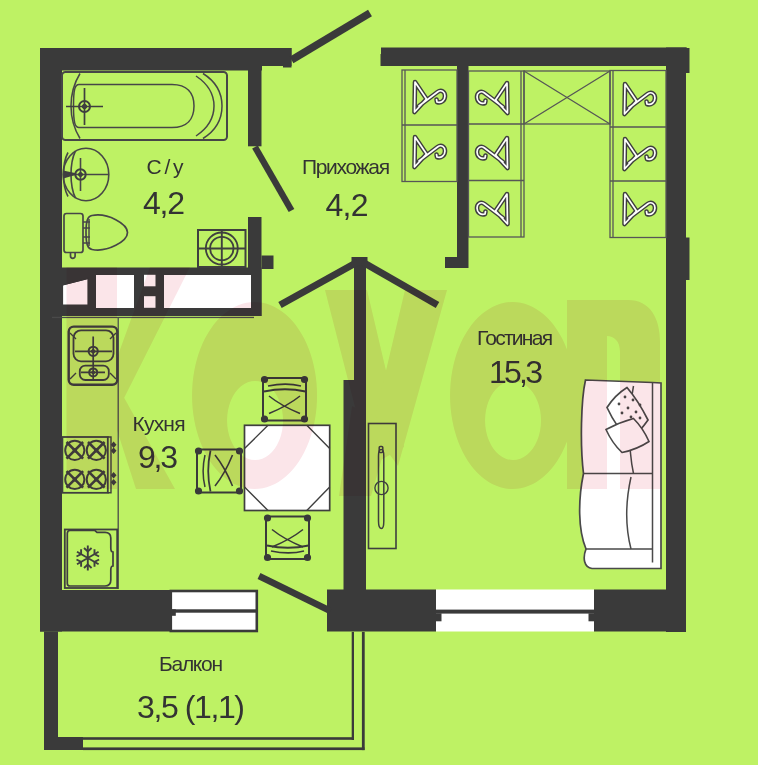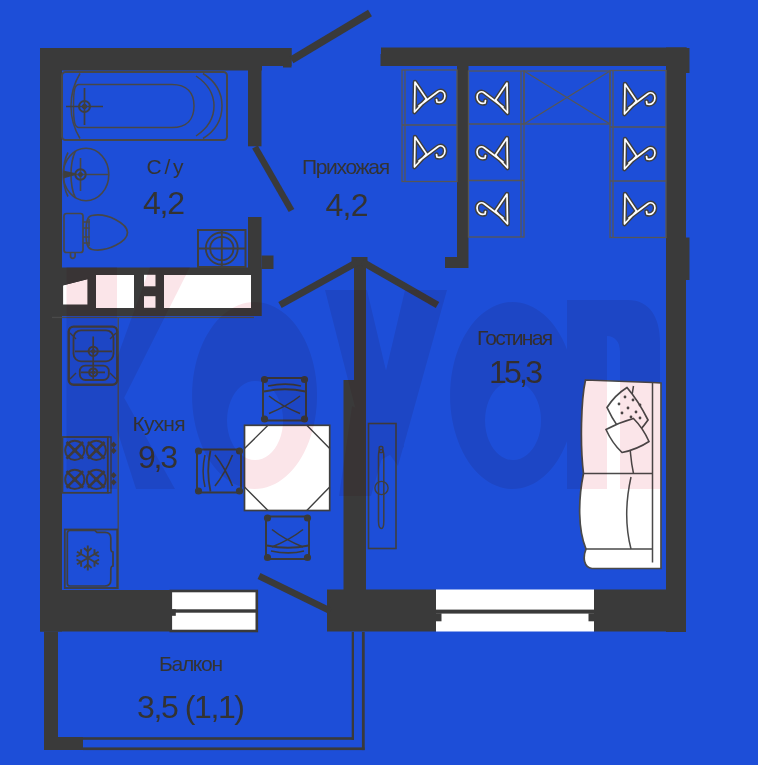--- a/index.html
+++ b/index.html
@@ -1,16 +1,16 @@
 <!DOCTYPE html>
 <html><head>
 <meta charset="utf-8">
 <style>
   html,body{margin:0;padding:0;background:#fff;}
-  #plan{position:relative;width:758px;height:765px;background:#1d4ed8;overflow:hidden;
+  #plan{position:relative;width:758px;height:765px;background:#bef264;overflow:hidden;
         font-family:"Liberation Sans",sans-serif;}
   svg{position:absolute;left:0;top:0;}
   #wm{position:absolute;left:0;top:0;width:758px;height:496px;overflow:hidden;
       mix-blend-mode:multiply;pointer-events:none;}
 </style>
 </head>
 <body>
 <div id="plan">
 <svg width="758" height="765" viewBox="0 0 758 765">
 <g fill="#3a3a3a" stroke="none">

